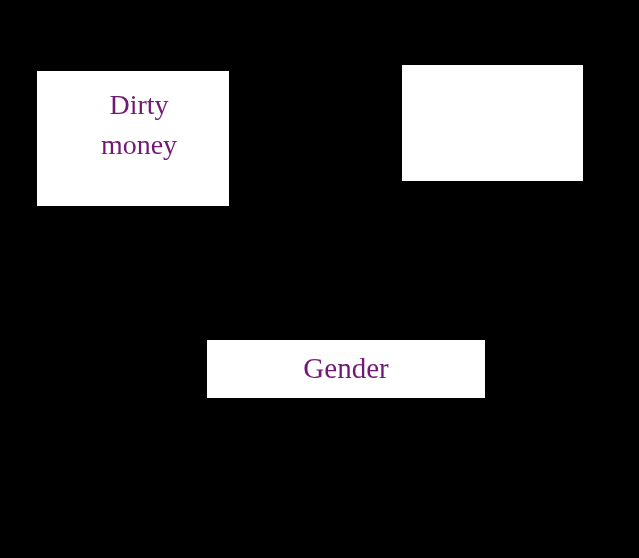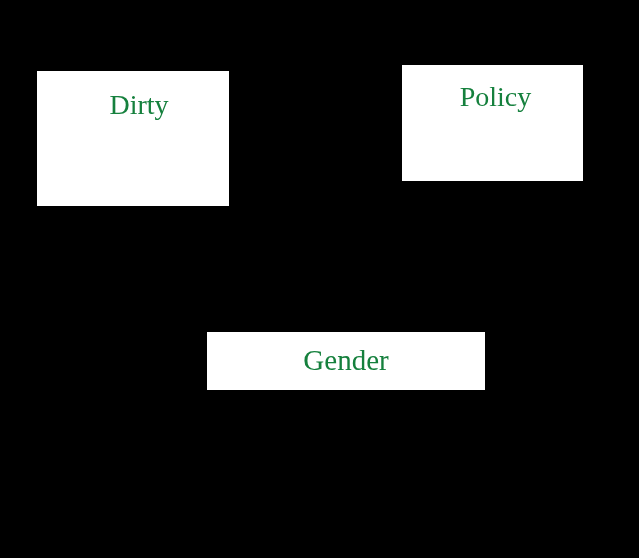--- a/index.html
+++ b/index.html
@@ -12,21 +12,21 @@
     position: relative;
     width: 639px;
     height: 558px;
     background: #000000;
     overflow: hidden;
     font-family: "Liberation Serif", "DejaVu Serif", serif;
   }
   .node {
     position: absolute;
     background: #ffffff;
-    color: #15803d;
+    color: #701a75;
     box-sizing: border-box;
     display: flex;
     flex-direction: column;
     align-items: center;
     line-height: 1.42;
     text-align: center;
     white-space: nowrap;
   }
   .node .line {
     display: block;
@@ -52,37 +52,37 @@
     height: 116px;
     justify-content: flex-start;
     padding-top: 12px;
     font-size: 28px;
   }
   #node-policy-impacts .line { padding-left: 6px; }
 
   
   #node-gender {
     left: 207px;
-    top: 332px;
+    top: 340px;
     width: 278px;
     height: 58px;
     justify-content: center;
     font-size: 29px;
   }
 </style>
 </head>
 <body>
 
 <div id="canvas">
 
   <div class="node" id="node-dirty-money">
     <span class="line">Dirty</span>
+    <span class="line">money</span>
   </div>
 
   <div class="node" id="node-policy-impacts">
-    <span class="line">Policy</span>
   </div>
 
   <div class="node" id="node-gender">
     <span class="line">Gender</span>
   </div>
 
 </div>
 
 </body></html>

